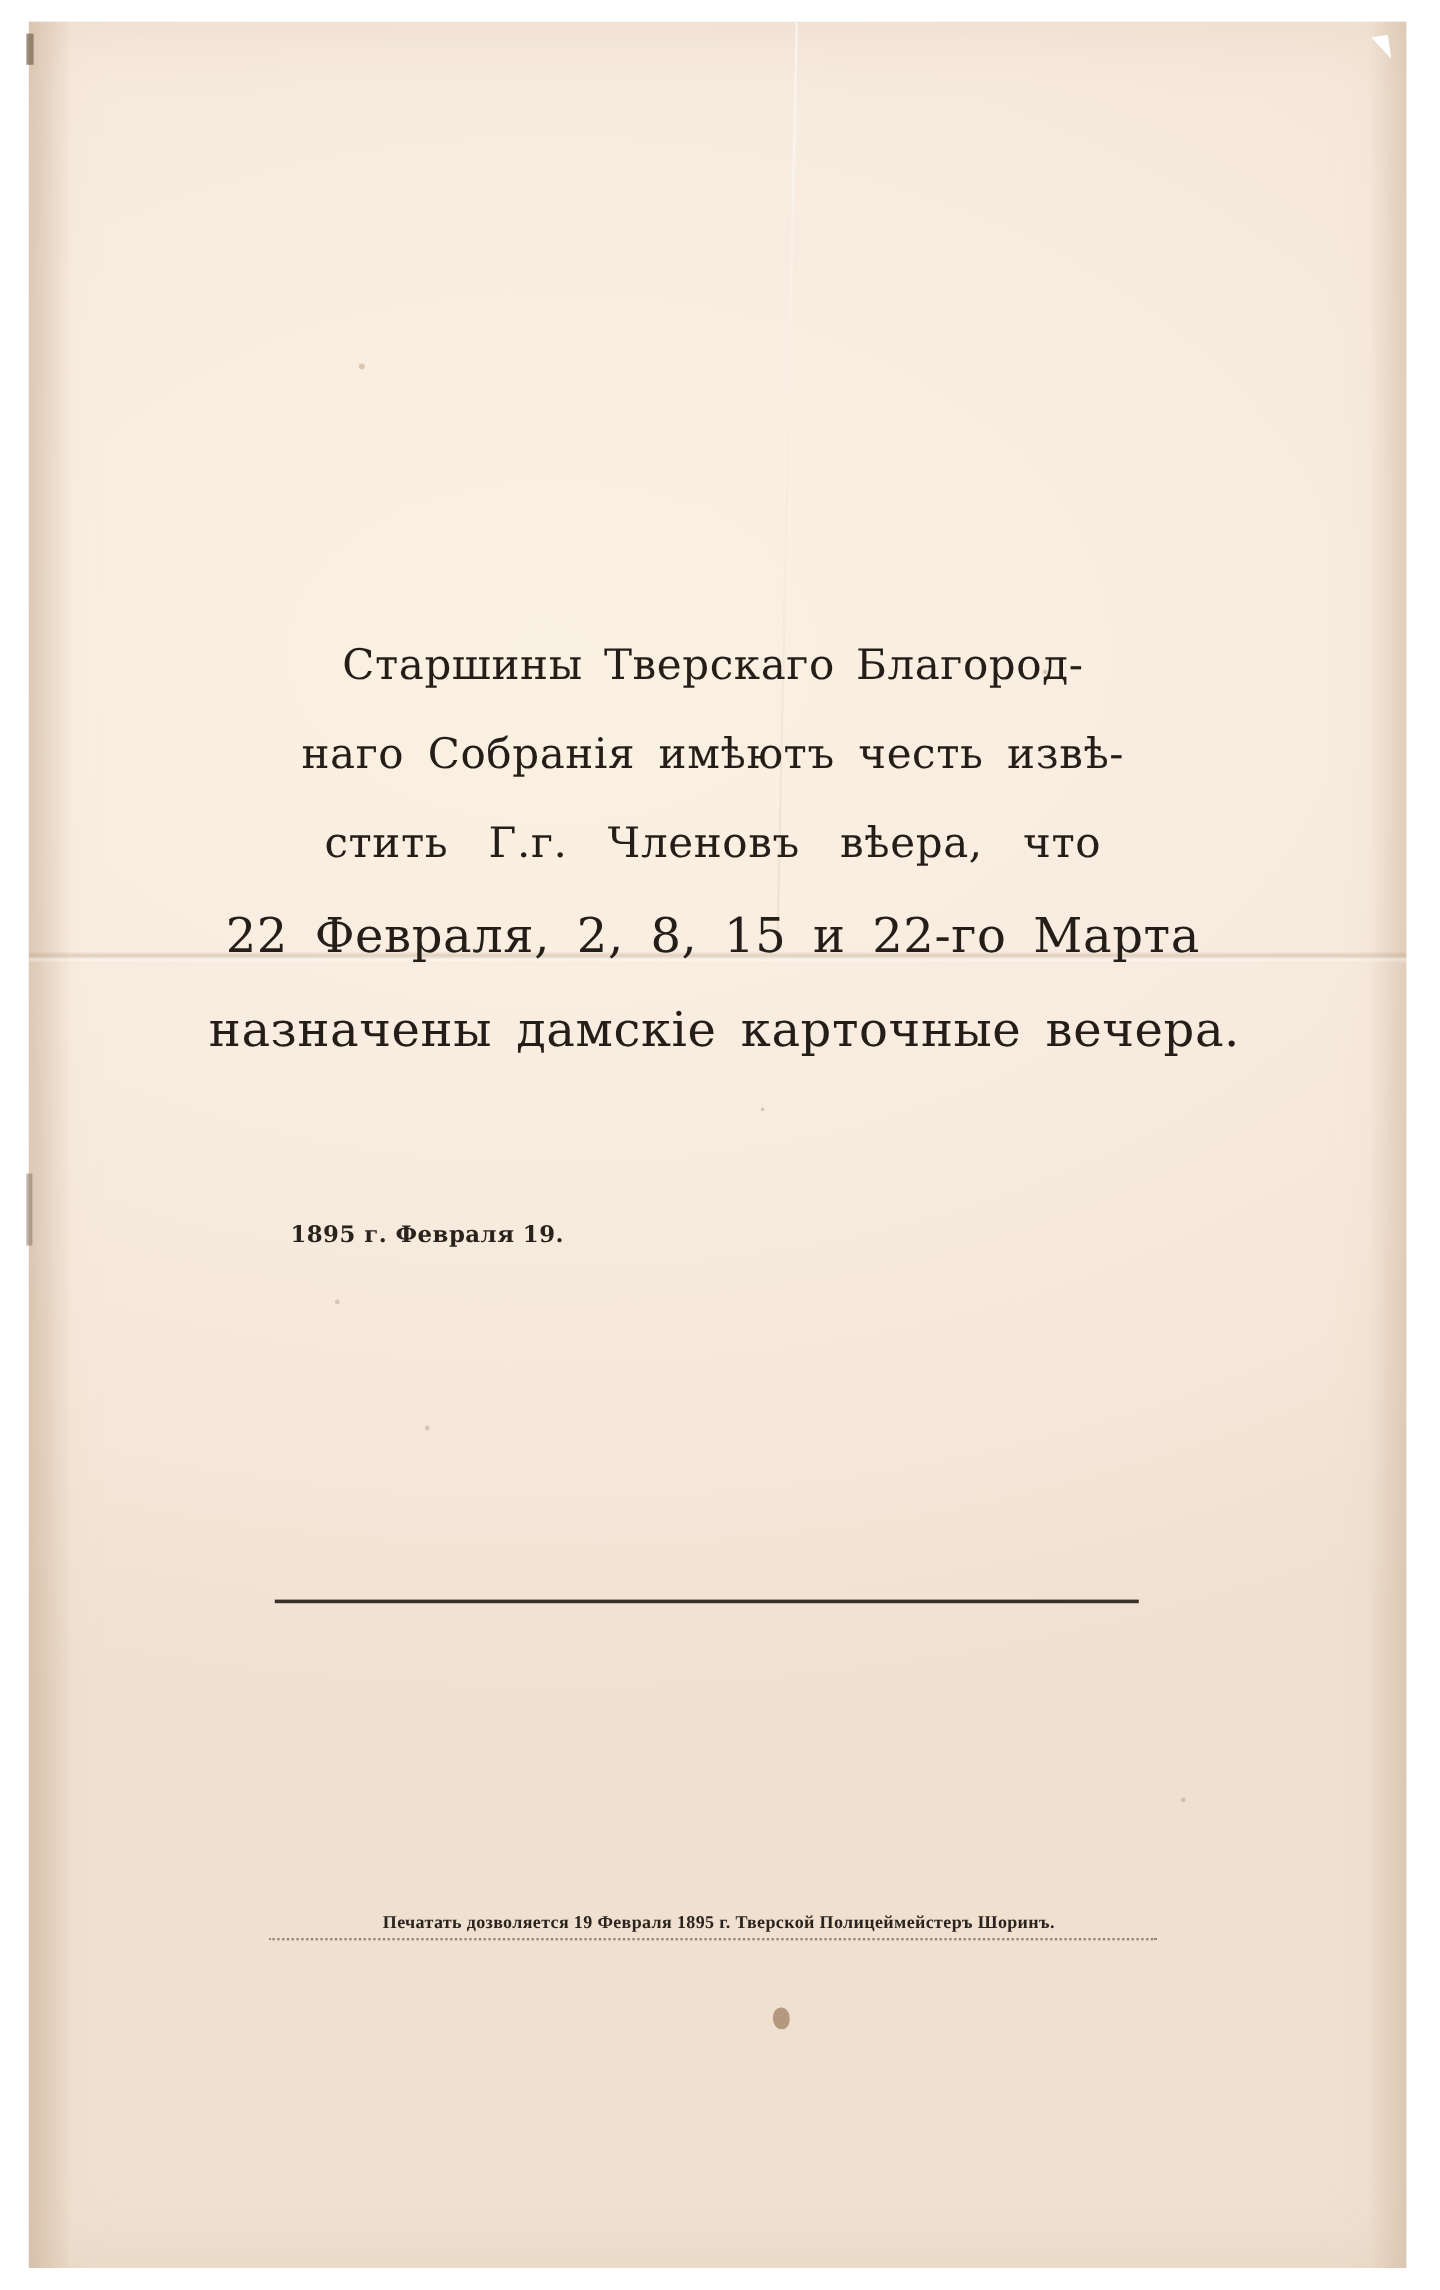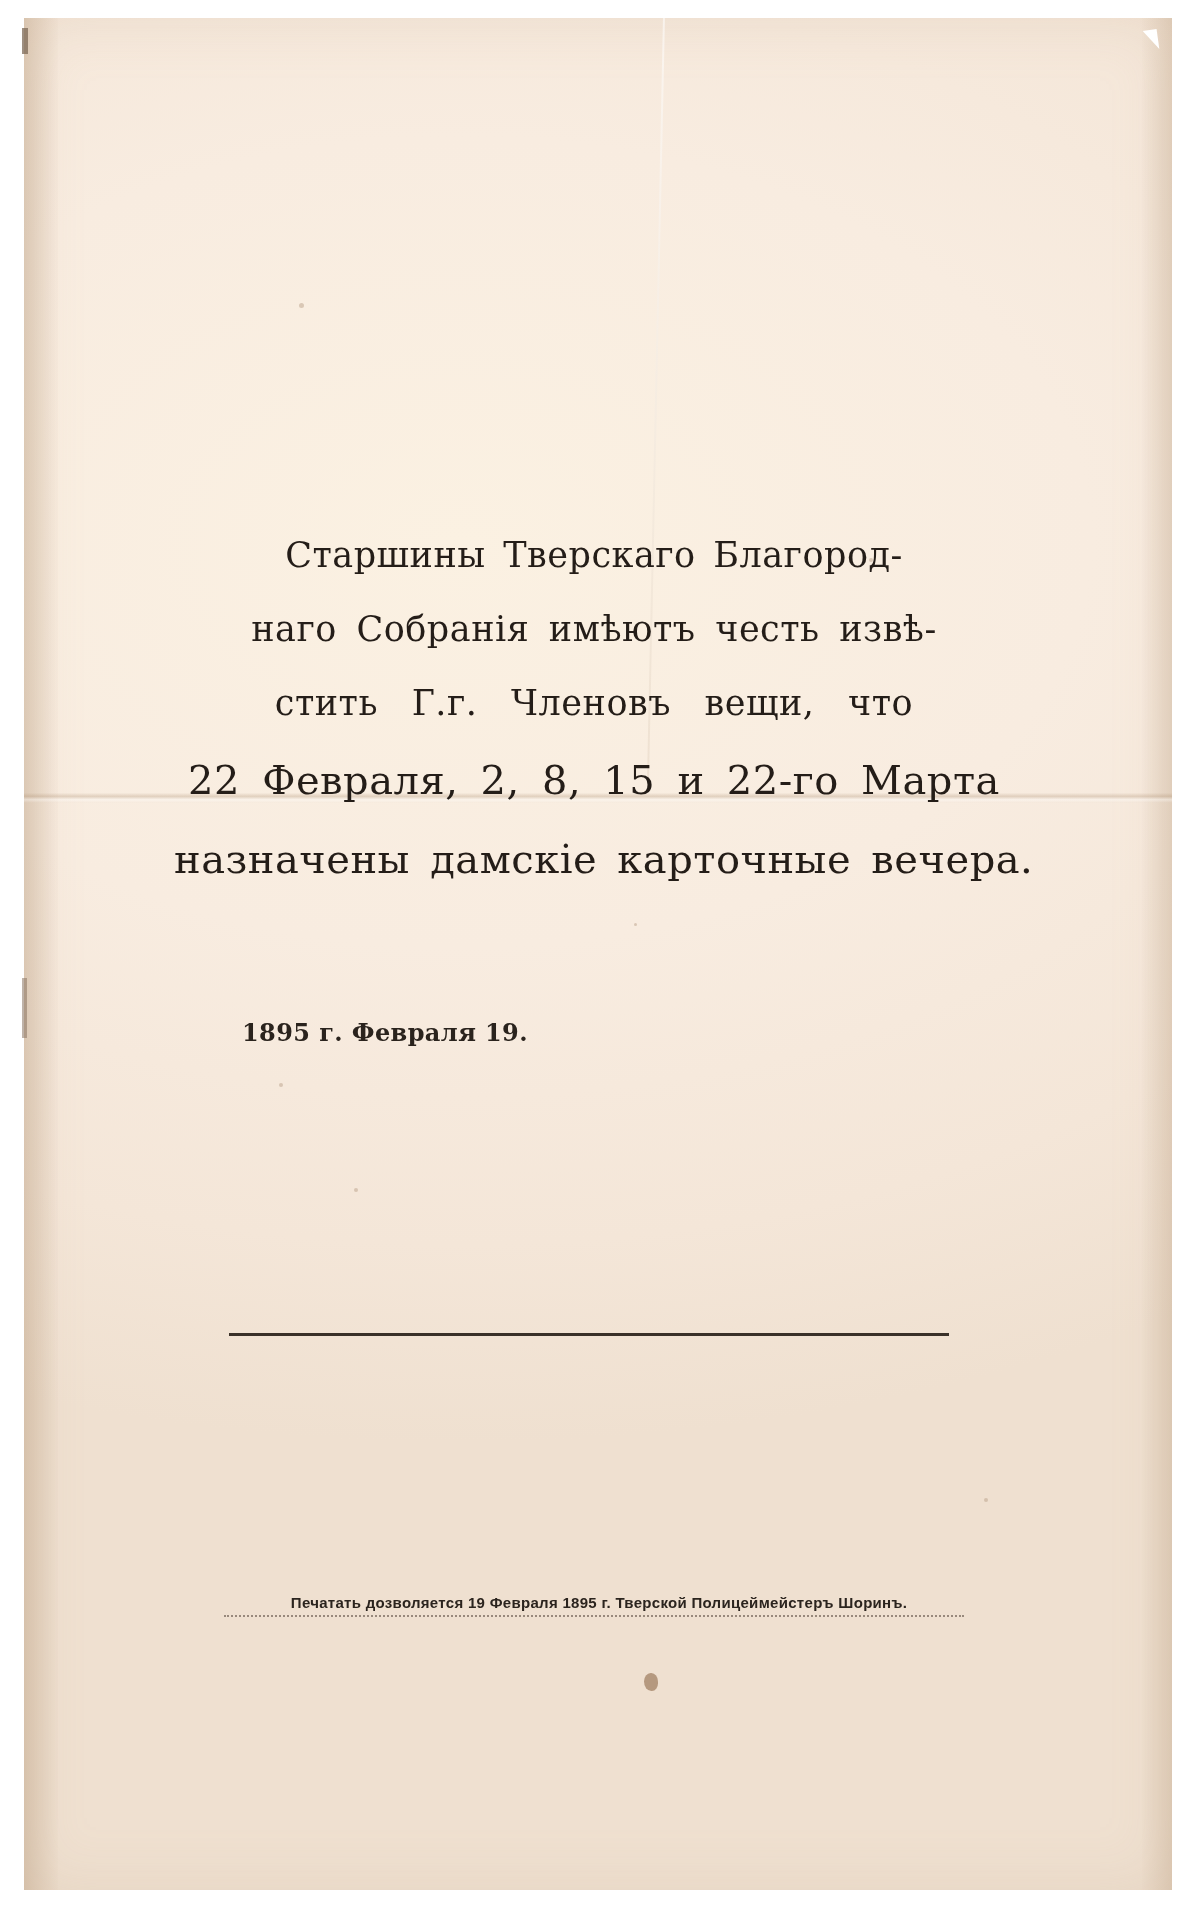--- a/index.html
+++ b/index.html
@@ -136,21 +136,21 @@
   #announce-line-1 { word-spacing: 8px; }
   #announce-line-2 { word-spacing: 22px; }
   #announce-line-3 { word-spacing: 9px; font-size: 40px; }
   #announce-line-4 { word-spacing: 7px; font-size: 40px; margin-bottom: 0; }
 
   #issue-date {
     position: absolute;
     left: 218px;
     top: 1000px;
     font-family: "DejaVu Serif", serif;
-    font-size: 24px;
+    font-size: 19px;
     font-weight: bold;
     color: #2a231d;
     letter-spacing: 0.4px;
   }
 
   #section-divider {
     position: absolute;
     left: 205px;
     top: 1315px;
     width: 720px;
@@ -176,21 +176,21 @@
   #notice-line-2 { word-spacing: 6px; }
 
   #imprint-block {
     position: absolute;
     left: 200px;
     top: 1573px;
     width: 750px;
     text-align: center;
   }
   .imprint-line {
-    font-family: Liberation Sans, sans-serif;
+    font-family: Liberation Serif, serif;
     font-size: 15px;
     font-weight: bold;
     color: #2b241e;
     letter-spacing: 0.3px;
     line-height: 1.6;
     white-space: nowrap;
   }
   #imprint-rule {
     position: absolute;
     left: 200px;
@@ -228,21 +228,21 @@
     <span class="speck" style="left:275px; top:285px; width:5px; height:5px;"></span>
     <span class="speck" style="left:845px; top:540px; width:4px; height:4px;"></span>
     <span class="speck" style="left:255px; top:1065px; width:4px; height:4px;"></span>
     <span class="speck" style="left:330px; top:1170px; width:4px; height:4px;"></span>
     <span class="speck" style="left:960px; top:1480px; width:4px; height:4px;"></span>
     <span class="speck" style="left:610px; top:905px; width:3px; height:3px;"></span>
 
     <div id="main-announcement">
       <div class="announce-line justified" id="announce-line-0">Старшины Тверскаго Благород-</div>
       <div class="announce-line justified" id="announce-line-1">наго Собранія имѣютъ честь извѣ-</div>
-      <div class="announce-line justified" id="announce-line-2">стить Г.г. Членовъ вещи, что</div>
+      <div class="announce-line justified" id="announce-line-2">стить Г.г. Членовъ вѣера, что</div>
       <div class="announce-line justified" id="announce-line-3">22 Февраля, 2, 8, 15 и 22-го Марта</div>
       <div class="announce-line justified" id="announce-line-4">назначены дамскіе карточные вечера.</div>
     </div>
 
     <div id="issue-date">1895 г. Февраля 19.</div>
 
     <div id="section-divider"></div>
 
 
     <div id="imprint-block">

